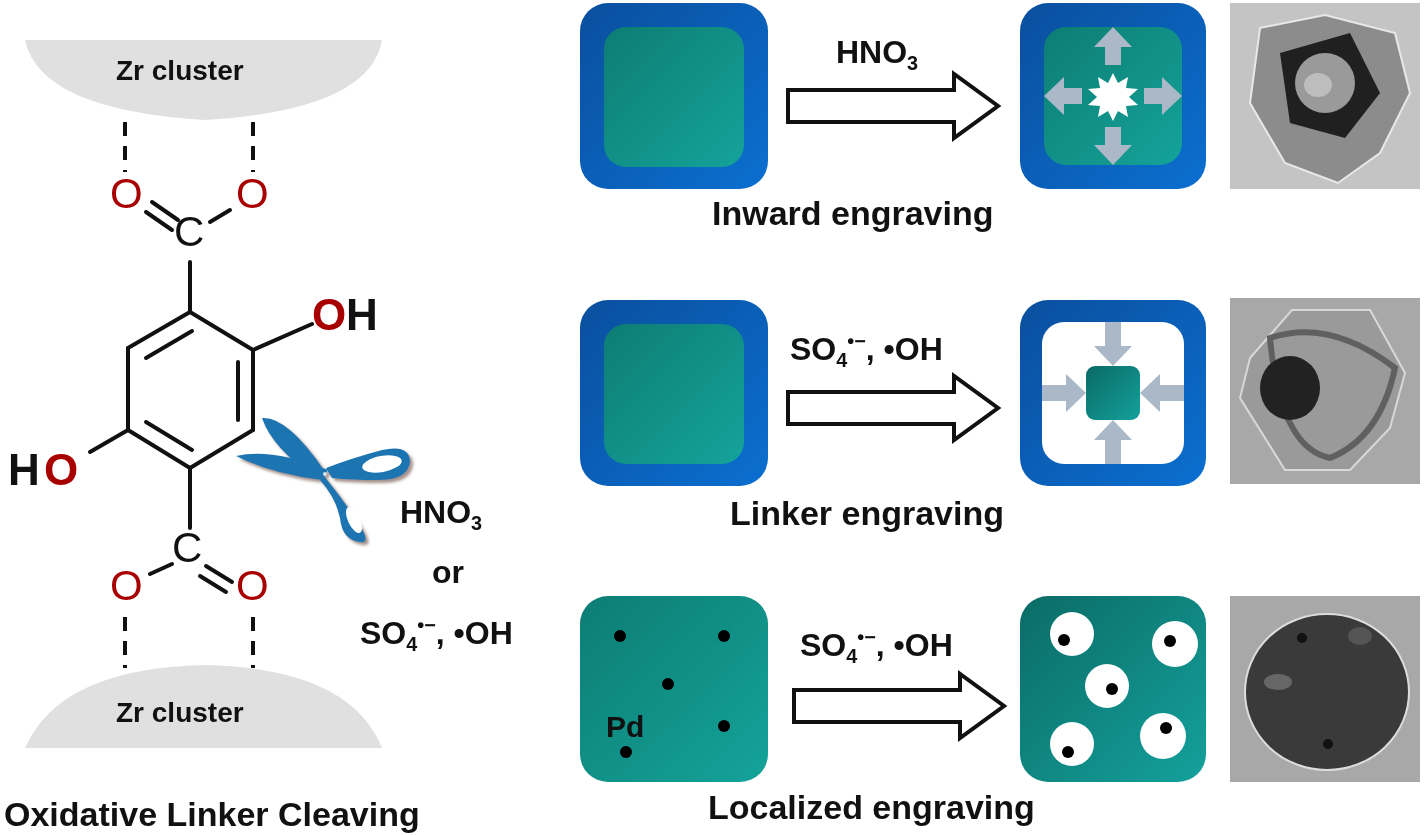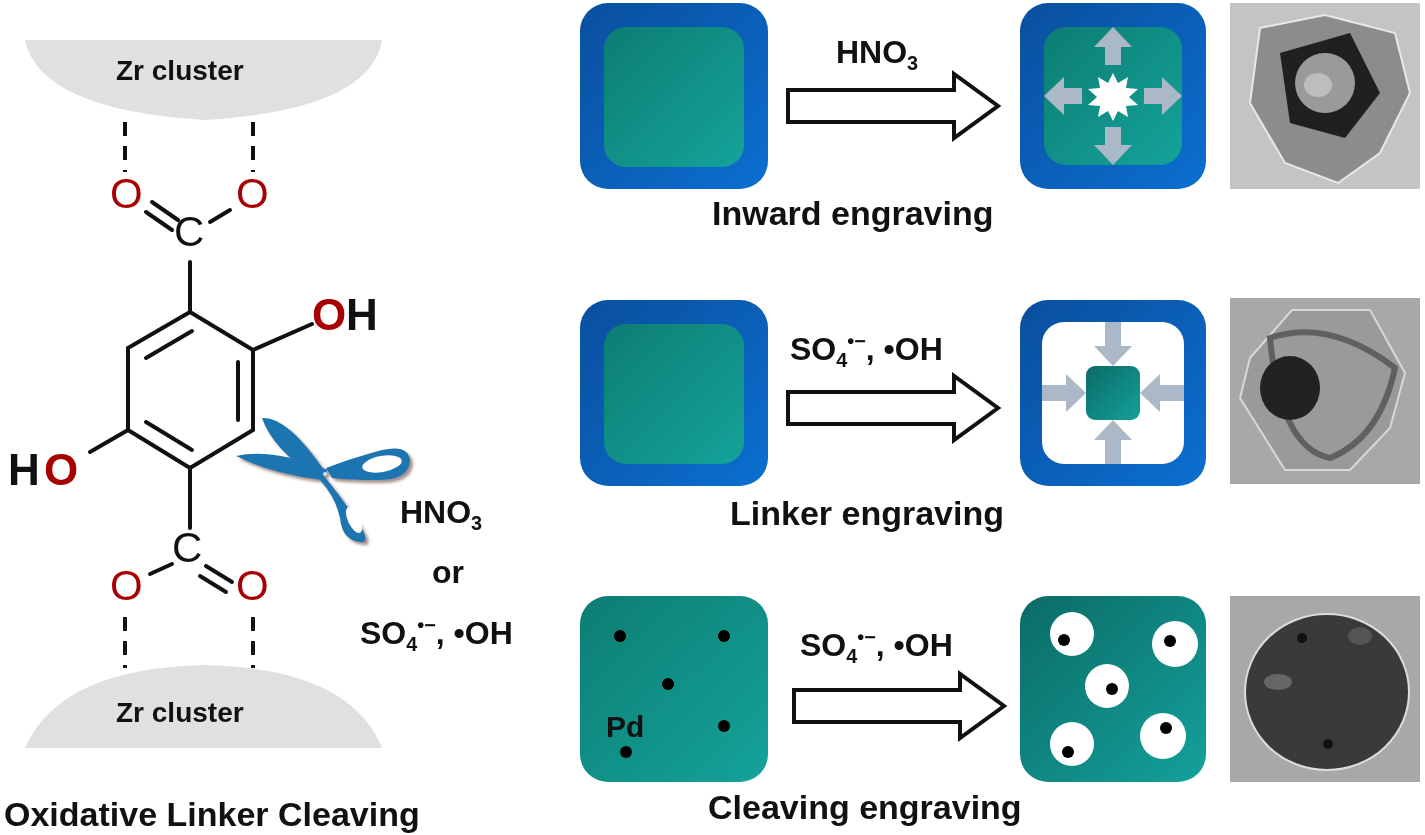--- a/index.html
+++ b/index.html
@@ -229,14 +229,14 @@
   <div class="tem" style="left:1230px;top:596px">
     <svg width="190" height="186">
       <rect width="190" height="186" fill="#a8a8a8"></rect>
       <ellipse cx="97" cy="96" rx="82" ry="78" fill="#3a3a3a" stroke="#dcdcdc" stroke-width="2"></ellipse>
       <circle cx="72" cy="42" r="5" fill="#111"></circle>
       <ellipse cx="130" cy="40" rx="12" ry="9" fill="#555"></ellipse>
       <ellipse cx="48" cy="86" rx="14" ry="8" fill="#666"></ellipse>
       <circle cx="98" cy="148" r="5" fill="#111"></circle>
     </svg>
   </div>
-  <div class="abs txt caption" style="left:708px;top:788px">Cleaving engraving</div>
+  <div class="abs txt caption" style="left:708px;top:788px">Localized engraving</div>
 </div>
 
 </body></html>

